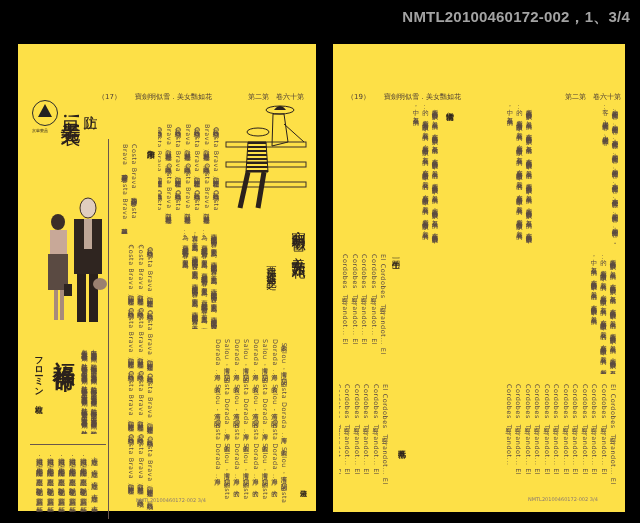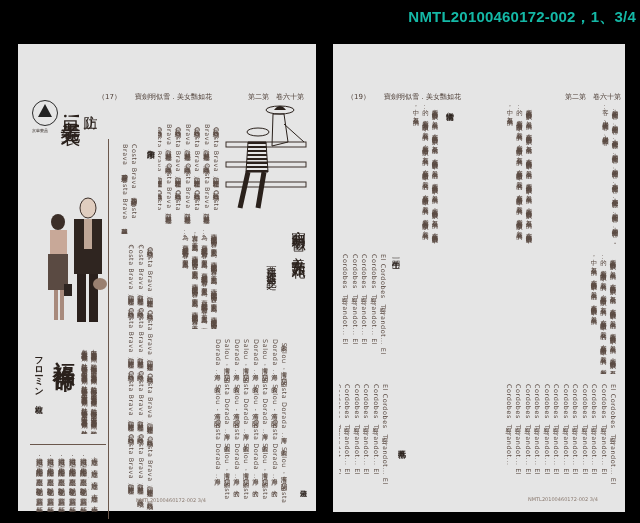--- a/index.html
+++ b/index.html
@@ -1,18 +1,18 @@
 <!DOCTYPE html>
 <html><head>
 <meta charset="utf-8">
 <style>
   html,body{margin:0;padding:0;}
   body{width:640px;height:523px;background:#000;position:relative;overflow:hidden;font-family:"DejaVu Sans",sans-serif;}
-  .id-label{position:absolute;right:4px;top:8px;color:#14b8a6;font-family:"Liberation Sans",sans-serif;font-weight:bold;font-size:15px;letter-spacing:0.2px;}
-  .page{position:absolute;background:#e5e5e5;color:#3a2e28;}
+  .id-label{position:absolute;right:10px;top:8px;color:#a3a3a3;font-family:"Liberation Sans",sans-serif;font-weight:bold;font-size:15px;letter-spacing:0.2px;}
+  .page{position:absolute;background:#fde047;color:#3a2e28;}
   .page.left{left:18px;top:44px;width:298px;height:467px;}
   .page.right{left:333px;top:44px;width:292px;height:468px;}
   .hdr{position:absolute;top:48px;font-size:7px;color:#4a3b33;white-space:nowrap;}
   .vcol{position:absolute;writing-mode:vertical-rl;font-size:6.4px;line-height:9.5px;color:#5a4a42;overflow:hidden;letter-spacing:0.6px;}
   .vtitle{position:absolute;writing-mode:vertical-rl;color:#2a211c;font-family:"DejaVu Serif",serif;}
   .rule-v{position:absolute;width:1px;background:#6a574c;}
   .rule-h{position:absolute;height:1px;background:#6a574c;}
   .ad-logo{position:absolute;width:24px;height:24px;border:1.5px solid #2b2b2b;border-radius:50%;}
   .ad-logo:after{content:"";position:absolute;left:5px;top:3px;border-left:7px solid transparent;border-right:7px solid transparent;border-bottom:13px solid #222;}
   .figure{position:absolute;}

